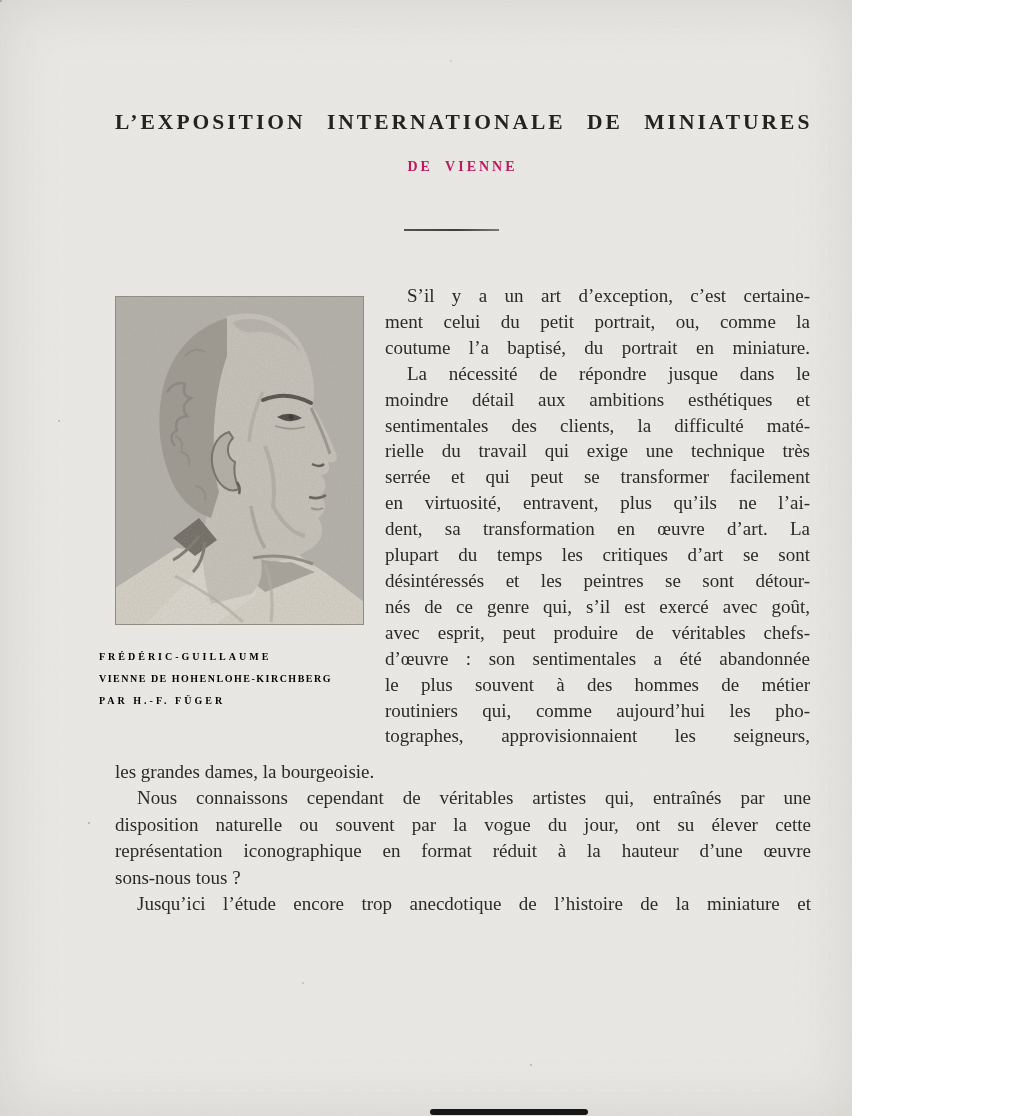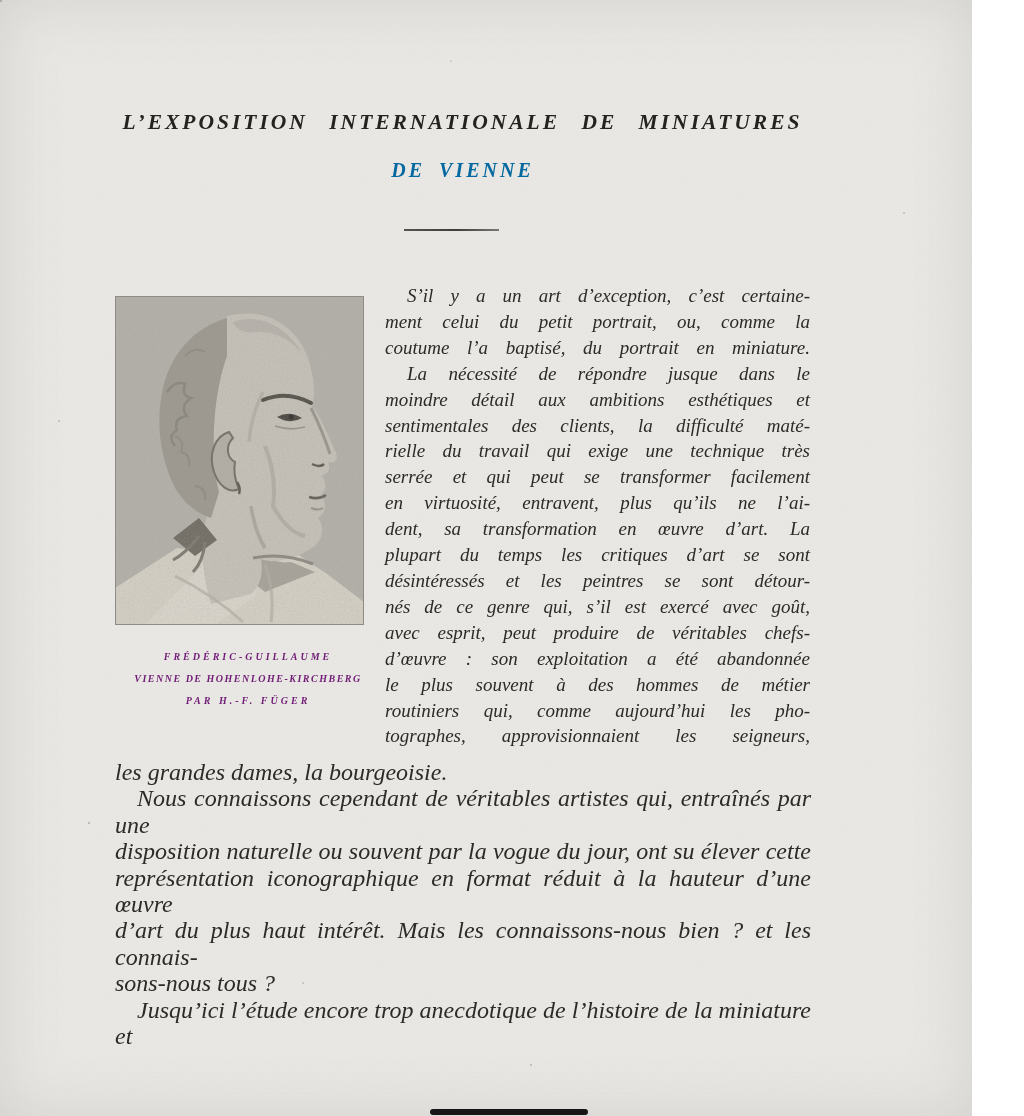--- a/index.html
+++ b/index.html
@@ -1,68 +1,67 @@
 <!DOCTYPE html>
 <html><head>
 <meta charset="utf-8">
 <style>
   html,body { margin:0; padding:0; }
   .page {
     position:relative;
-    width:972px; height:1116px;
+    width:852px; height:1116px;
     background:#e9e8e5;
     font-family:"Liberation Serif","DejaVu Serif",serif;
     color:#2b2a27;
     overflow:hidden;
     box-shadow: inset 0 0 60px rgba(120,115,105,.18);
-    font-style: italic;
   }
   .grain { position:absolute; left:0; top:0; width:1024px; height:1116px; pointer-events:none; }
 
   .title1 {
     position:absolute; left:115px; top:110px; width:695px;
     text-align:center; white-space:nowrap;
     font-size:21.5px; font-weight:bold;
     letter-spacing:3px; word-spacing:13px;
     color:#23221f;
   }
   .title2 {
     position:absolute; left:115px; top:159px; width:695px;
     text-align:center; white-space:nowrap;
-    font-size:20px; font-weight:bold;
+    font-size:14px; font-weight:bold;
     letter-spacing:3px; word-spacing:6px;
-    color:#0369a1;
+    color:#be185d;
   }
   .title-rule {
     position:absolute; left:404px; top:229px; width:95px; height:2px;
     background:linear-gradient(90deg,#55534e,#3f3d39 55%,#7a7872);
   }
 
   .portrait {
     position:absolute; left:115px; top:296px; width:249px; height:329px;
   }
   .portrait svg { display:block; width:100%; height:100%; }
 
   .caption {
-    position:absolute; left:112px; top:646px; width:272px;
-    text-align:center; color:#701a75;
+    position:absolute; left:99px; top:646px; width:272px;
+    color:#000000;
   }
   .cap-line { white-space:nowrap; line-height:22px; font-size:10px; font-weight:bold; }
   .cap-0 { letter-spacing:3px; }
   .cap-1 { letter-spacing:1.5px; }
   .cap-2 { letter-spacing:3px; }
   .cap-3 { font-size:12.5px; font-weight:normal; letter-spacing:0.4px; line-height:22px; }
 
   .col {
     position:absolute; left:385px; top:283px; width:425px;
     font-size:19px; line-height:25.9px;
   }
   .full {
     position:absolute; left:115px; top:759px; width:696px;
-    font-size:24px; line-height:26.4px;
+    font-size:19px; line-height:26.4px;
   }
   .tline { min-height:1em; }
   .jl { text-align:justify; text-align-last:justify; }
   .il { text-indent:22px; }
 
   .specks {
     position:absolute; left:0; top:0; width:2px; height:2px; border-radius:50%;
     background:rgba(70,68,62,.4);
     box-shadow: 88px 822px 0 rgba(70,68,62,.35),
                 530px 1064px 0 rgba(70,68,62,.3),
@@ -166,32 +165,31 @@
       <div class="tline jl">moindre détail aux ambitions esthétiques et</div>
       <div class="tline jl">sentimentales des clients, la difficulté maté-</div>
       <div class="tline jl">rielle du travail qui exige une technique très</div>
       <div class="tline jl">serrée et qui peut se transformer facilement</div>
       <div class="tline jl">en virtuosité, entravent, plus qu’ils ne l’ai-</div>
       <div class="tline jl">dent, sa transformation en œuvre d’art. La</div>
       <div class="tline jl">plupart du temps les critiques d’art se sont</div>
       <div class="tline jl">désintéressés et les peintres se sont détour-</div>
       <div class="tline jl">nés de ce genre qui, s’il est exercé avec goût,</div>
       <div class="tline jl">avec esprit, peut produire de véritables chefs-</div>
-      <div class="tline jl">d’œuvre : son exploitation a été abandonnée</div>
+      <div class="tline jl">d’œuvre : son sentimentales a été abandonnée</div>
       <div class="tline jl">le plus souvent à des hommes de métier</div>
       <div class="tline jl">routiniers qui, comme aujourd’hui les pho-</div>
       <div class="tline jl">tographes, approvisionnaient les seigneurs,</div>
     </div>
 
   <div class="full">
       <div class="tline">les grandes dames, la bourgeoisie.</div>
       <div class="tline jl il">Nous connaissons cependant de véritables artistes qui, entraînés par une</div>
       <div class="tline jl">disposition naturelle ou souvent par la vogue du jour, ont su élever cette</div>
       <div class="tline jl">représentation iconographique en format réduit à la hauteur d’une œuvre</div>
-      <div class="tline jl">d’art du plus haut intérêt. Mais les connaissons-nous bien ? et les connais-</div>
       <div class="tline">sons-nous tous ?</div>
       <div class="tline jl il">Jusqu’ici l’étude encore trop anecdotique de l’histoire de la miniature et</div>
     </div>
 
   <div class="specks"></div>
 
   <svg class="grain" aria-hidden="true">
     <filter id="ggrain">
         <feTurbulence type="fractalNoise" baseFrequency="0.8" numOctaves="2" seed="3"></feTurbulence>
       <feColorMatrix type="matrix" values="0 0 0 0 0.25  0 0 0 0 0.24  0 0 0 0 0.22  0 0 0 0.5 0"></feColorMatrix>

